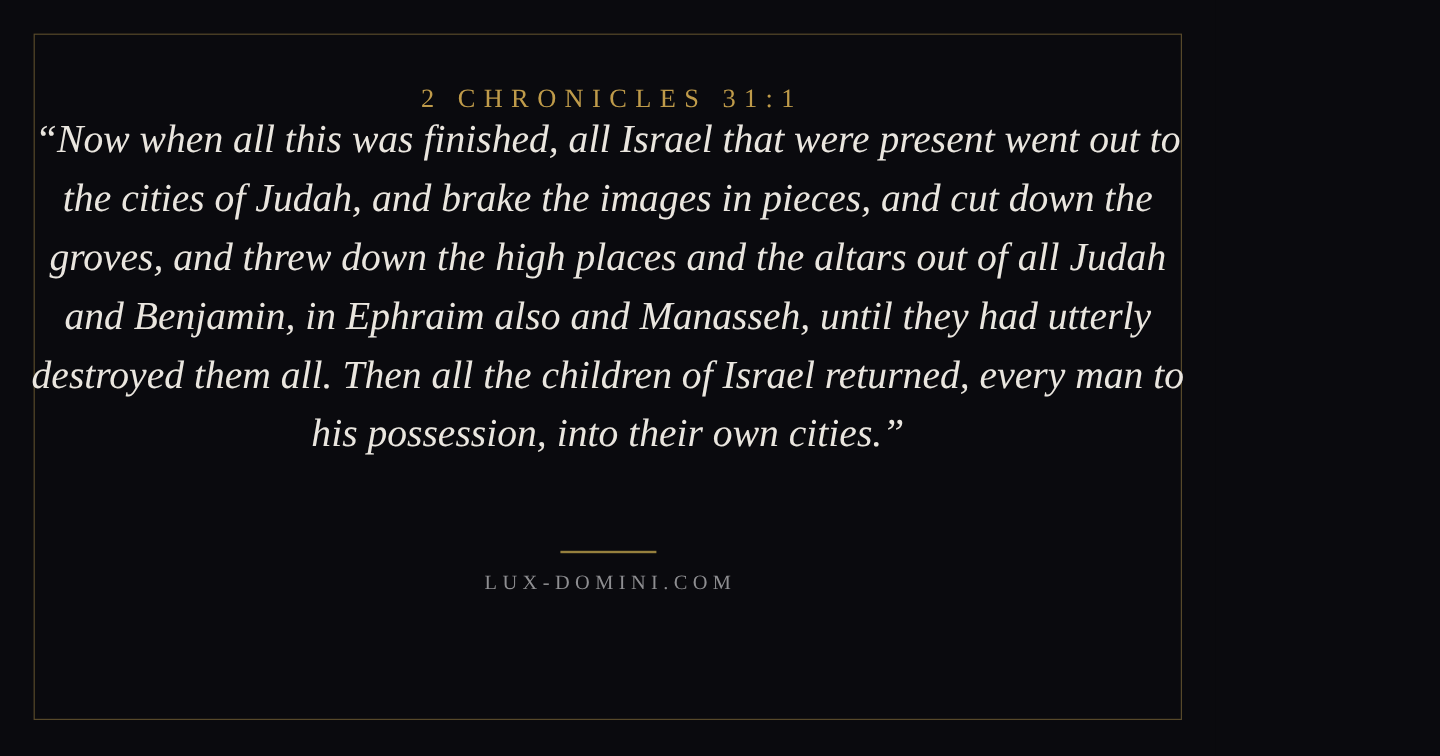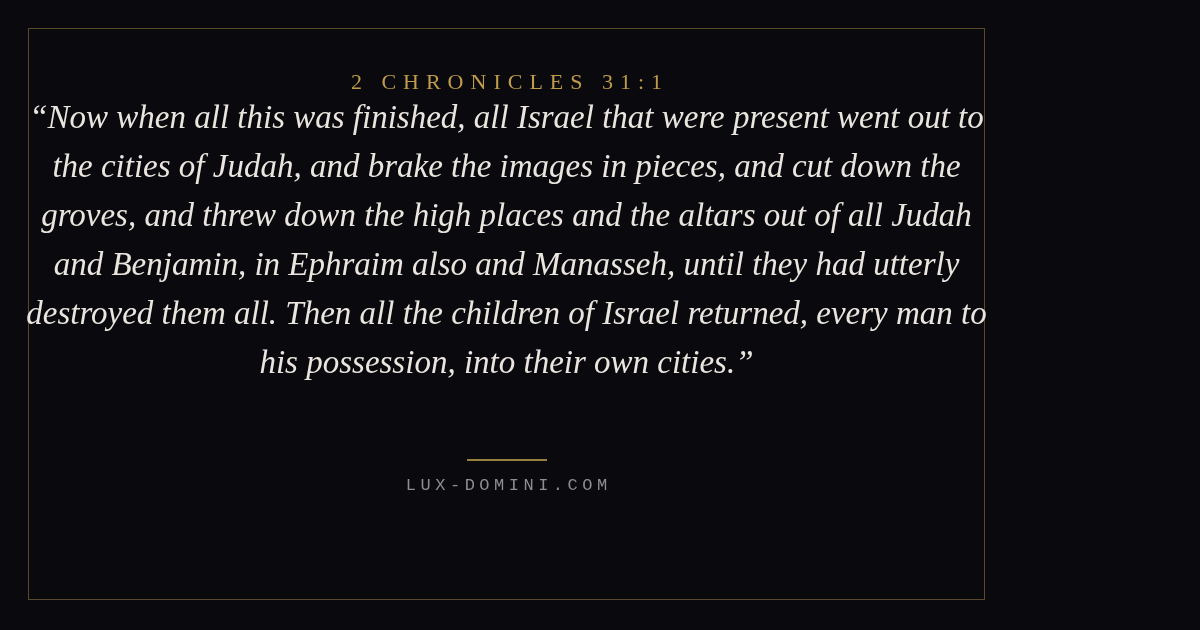--- a/index.html
+++ b/index.html
@@ -60,21 +60,21 @@
   }
   .divider {
     margin-top: 72px;
     width: 80px;
     height: 2px;
     background: var(--divider-gold);
     border: none;
   }
   .website {
     margin-top: 16px;
-    font-family: Liberation Mono, monospace;
+    font-family: Liberation Serif, serif;
     font-size: 17px;
     line-height: 1;
     color: var(--footer-text);
     letter-spacing: 4.5px;
     text-indent: 4.5px;
     text-align: center;
     white-space: nowrap;
   }
 </style>
 </head>

